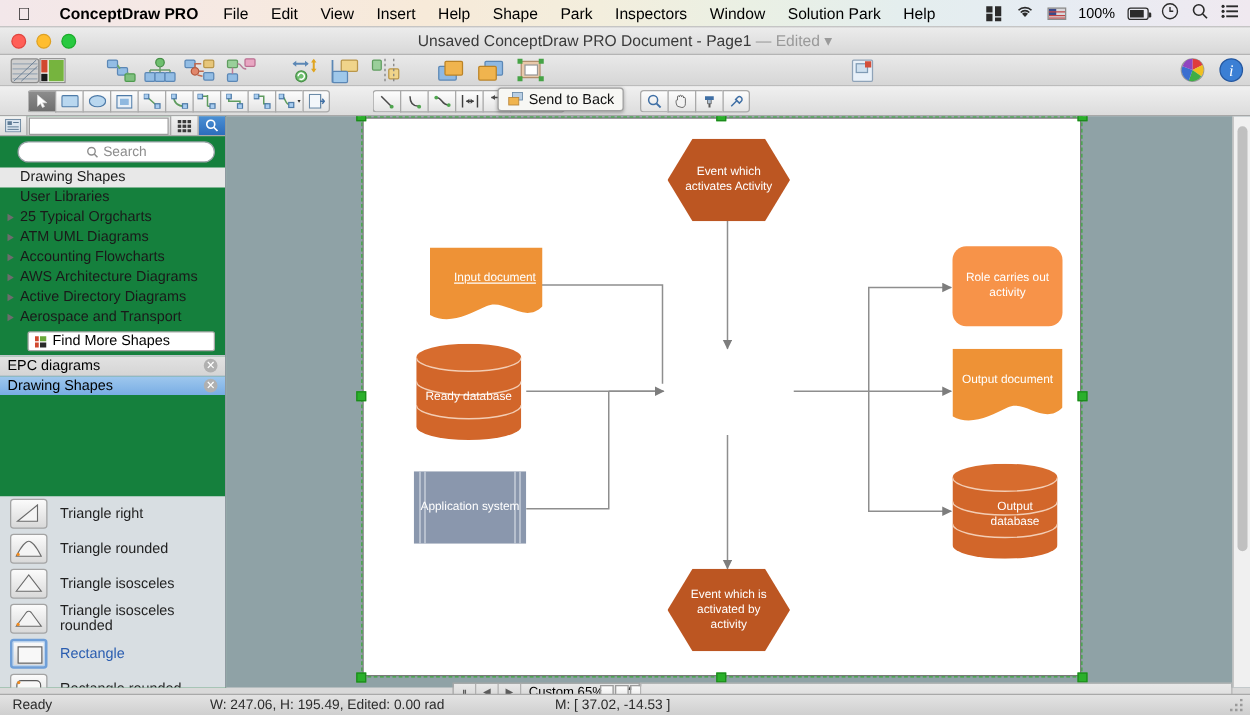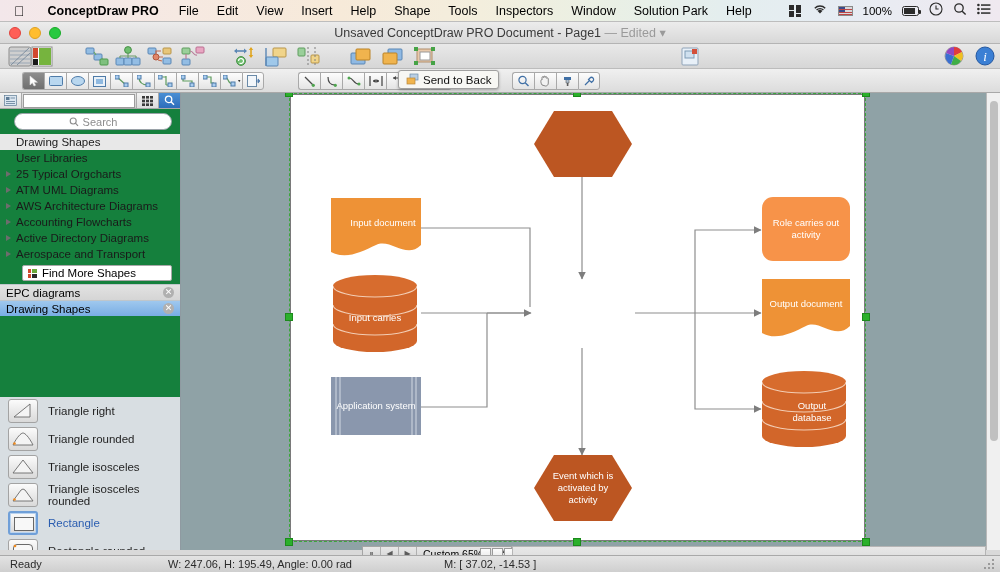--- a/index.html
+++ b/index.html
@@ -199,21 +199,21 @@
 
   <div id="menubar">
     <span class="apple"></span>
     <span class="appname">ConceptDraw PRO</span>
     <span class="mi">File</span>
     <span class="mi">Edit</span>
     <span class="mi">View</span>
     <span class="mi">Insert</span>
     <span class="mi">Help</span>
     <span class="mi">Shape</span>
-    <span class="mi">Tools</span>
+    <span class="mi">Park</span>
     <span class="mi">Inspectors</span>
     <span class="mi">Window</span>
     <span class="mi">Solution Park</span>
     <span class="mi">Help</span>
     <span class="spacer"></span>
     <span class="right">
       <span class="ico-grid">
           <i></i>
           <i></i>
           <i></i>
@@ -641,25 +641,25 @@
       <div class="librow">
         <span class="tri"></span>
         <span>25 Typical Orgcharts</span>
       </div>
       <div class="librow">
         <span class="tri"></span>
         <span>ATM UML Diagrams</span>
       </div>
       <div class="librow">
         <span class="tri"></span>
-        <span>AWS Architecture Diagrams</span>
+        <span>Accounting Flowcharts</span>
       </div>
       <div class="librow">
         <span class="tri"></span>
-        <span>Accounting Flowcharts</span>
+        <span>AWS Architecture Diagrams</span>
       </div>
       <div class="librow">
         <span class="tri"></span>
         <span>Active Directory Diagrams</span>
       </div>
       <div class="librow">
         <span class="tri"></span>
         <span>Aerospace and Transport</span>
       </div>
     </div>
@@ -764,38 +764,39 @@
           <path d="M404 218 V314 H470" marker-end="url(#ah)"></path>
 
           <line x1="291" y1="253" x2="291" y2="360" marker-end="url(#ah)"></line>
         </g>
       </svg>
 
       <div class="node" style="left:243px;top:16px;width:98px;height:66px;">
         <svg width="98" height="66" style="position:absolute;left:0;top:0;">
           <polygon points="20,0 78,0 98,33 78,66 20,66 0,33" fill="#BC5622"></polygon>
         </svg>
-      </div>
-
-      <div class="node" style="left:40px;top:103px;width:104px;height:60px;">
+        <span style="position:relative;z-index:2;padding:0 14px;">Event which activates Activity</span>
+      </div>
+
+      <div class="node" style="left:53px;top:103px;width:104px;height:60px;text-decoration:underline;">
         <svg width="90" height="60" style="position:absolute;left:0;top:0;">
           <path d="M0 0 H90 V47 C75 62 60 40 45 47 C30 54 15 62 0 54 Z" fill="#EE9236"></path>
         </svg>
         <span style="position:relative;z-index:2;margin-top:-10px;">Input document</span>
       </div>
 
       <div class="node" style="left:42px;top:180px;width:84px;height:77px;">
         <svg width="84" height="77" style="position:absolute;left:0;top:0;">
           <path d="M0 11 V66 A42 11 0 0 0 84 66 V11 Z" fill="#D2662A"></path>
           <ellipse cx="42" cy="11" rx="42" ry="11" fill="#D76C2E"></ellipse>
           <path d="M0 11 A42 11 0 0 0 84 11" fill="none" stroke="#f3cdb4" stroke-width="1.1"></path>
           <path d="M0 30 A42 11 0 0 0 84 30" fill="none" stroke="#f3cdb4" stroke-width="1.1"></path>
           <path d="M0 49 A42 11 0 0 0 84 49" fill="none" stroke="#f3cdb4" stroke-width="1.1"></path>
         </svg>
-        <span style="position:relative;z-index:2;margin-top:8px;">Input carries</span>
+        <span style="position:relative;z-index:2;margin-top:8px;">Ready database</span>
       </div>
 
       <div class="node" style="left:40px;top:282px;width:90px;height:58px;">
         <svg width="90" height="58" style="position:absolute;left:0;top:0;">
           <rect x="0" y="0" width="90" height="58" fill="#8A97AD"></rect>
           <g stroke="#ccd3de" stroke-width="1.1">
             <line x1="5" y1="0" x2="5" y2="58"></line>
               <line x1="9" y1="0" x2="9" y2="58"></line>
             <line x1="81" y1="0" x2="81" y2="58"></line>
               <line x1="85" y1="0" x2="85" y2="58"></line>
@@ -861,21 +862,21 @@
   </div>
   <div class="pagetabs">
     <span class="ptab"></span>
     <span class="ptab"></span>
     <span class="ptab"></span>
   </div>
   <div class="hscrollbar"></div>
 
   <div id="statusbar">
     <span class="sec" style="left:10px;">Ready</span>
-    <span class="sec" style="left:168px;">W: 247.06,  H: 195.49,  Angle: 0.00 rad</span>
+    <span class="sec" style="left:168px;">W: 247.06,  H: 195.49,  Edited: 0.00 rad</span>
     <span class="sec" style="left:424px;margin-left:20px;">M: [ 37.02, -14.53 ]</span>
     <span class="sec" style="right:4px;top:3px;">
       <svg width="12" height="11">
           <g fill="#9a9a9a">
             <rect x="8" y="0" width="2" height="2"></rect>
             <rect x="4" y="4" width="2" height="2"></rect>
             <rect x="8" y="4" width="2" height="2"></rect>
             <rect x="0" y="8" width="2" height="2"></rect>
             <rect x="4" y="8" width="2" height="2"></rect>
             <rect x="8" y="8" width="2" height="2"></rect>

